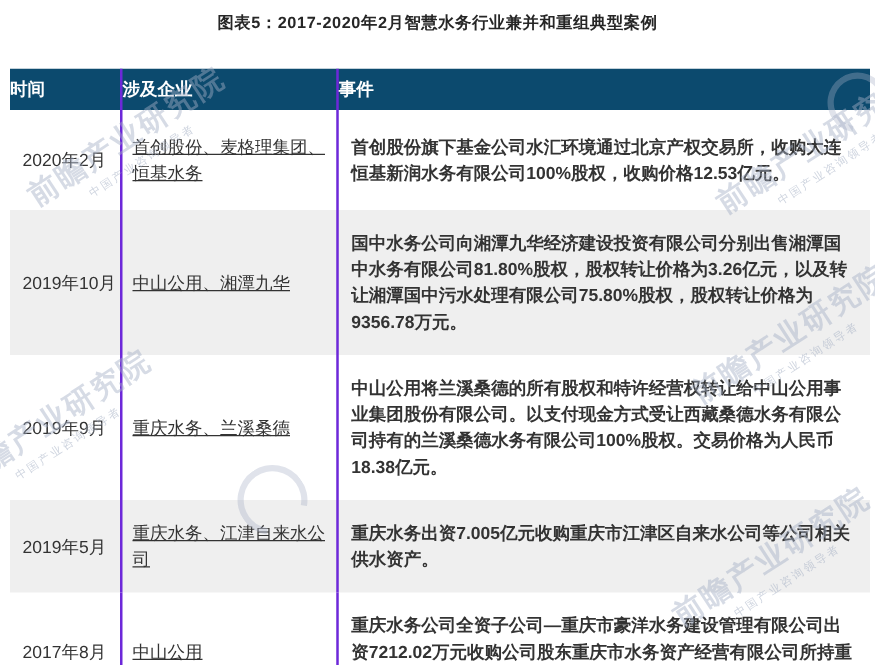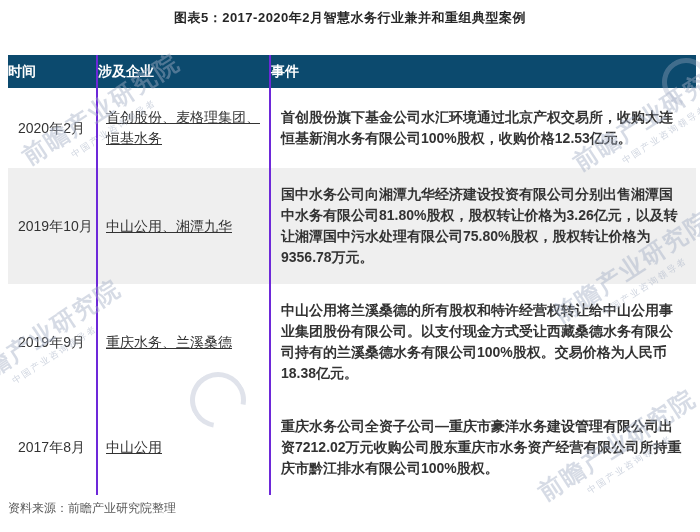--- a/index.html
+++ b/index.html
@@ -85,30 +85,34 @@
     <tr class="r1 alt">
       <td class="time">2019年10月</td>
       <td class="comp">中山公用、湘潭九华</td>
       <td class="event">国中水务公司向湘潭九华经济建设投资有限公司分别出售湘潭国中水务有限公司81.80%股权，股权转让价格为3.26亿元，以及转让湘潭国中污水处理有限公司75.80%股权，股权转让价格为9356.78万元。</td>
     </tr>
     <tr class="r2">
       <td class="time">2019年9月</td>
       <td class="comp">重庆水务、兰溪桑德</td>
       <td class="event">中山公用将兰溪桑德的所有股权和特许经营权转让给中山公用事业集团股份有限公司。以支付现金方式受让西藏桑德水务有限公司持有的兰溪桑德水务有限公司100%股权。交易价格为人民币18.38亿元。</td>
     </tr>
+    <tr class="r3 alt">
+      <td class="time">2019年5月</td>
+      <td class="comp">重庆水务、江津自来水公司</td>
+      <td class="event">重庆水务出资7.005亿元收购重庆市江津区自来水公司等公司相关供水资产。</td>
+    </tr>
     <tr class="r4">
       <td class="time">2017年8月</td>
       <td class="comp">中山公用</td>
       <td class="event">重庆水务公司全资子公司—重庆市豪洋水务建设管理有限公司出资7212.02万元收购公司股东重庆市水务资产经营有限公司所持重庆市黔江排水有限公司100%股权。</td>
     </tr>
   </tbody>
 </table>
 
 <div class="footer">
-  <span>资料来源：前瞻产业研究院整理</span>
 </div>
 
 <div class="wm-layer">
   <div class="wm wm-a">
     <div class="wm-main">前瞻产业研究院</div>
     <div class="wm-sub">中国产业咨询领导者</div>
   </div>
   <div class="wm wm-b">
     <div class="wm-main">前瞻产业研究院</div>
     <div class="wm-sub">中国产业咨询领导者</div>

